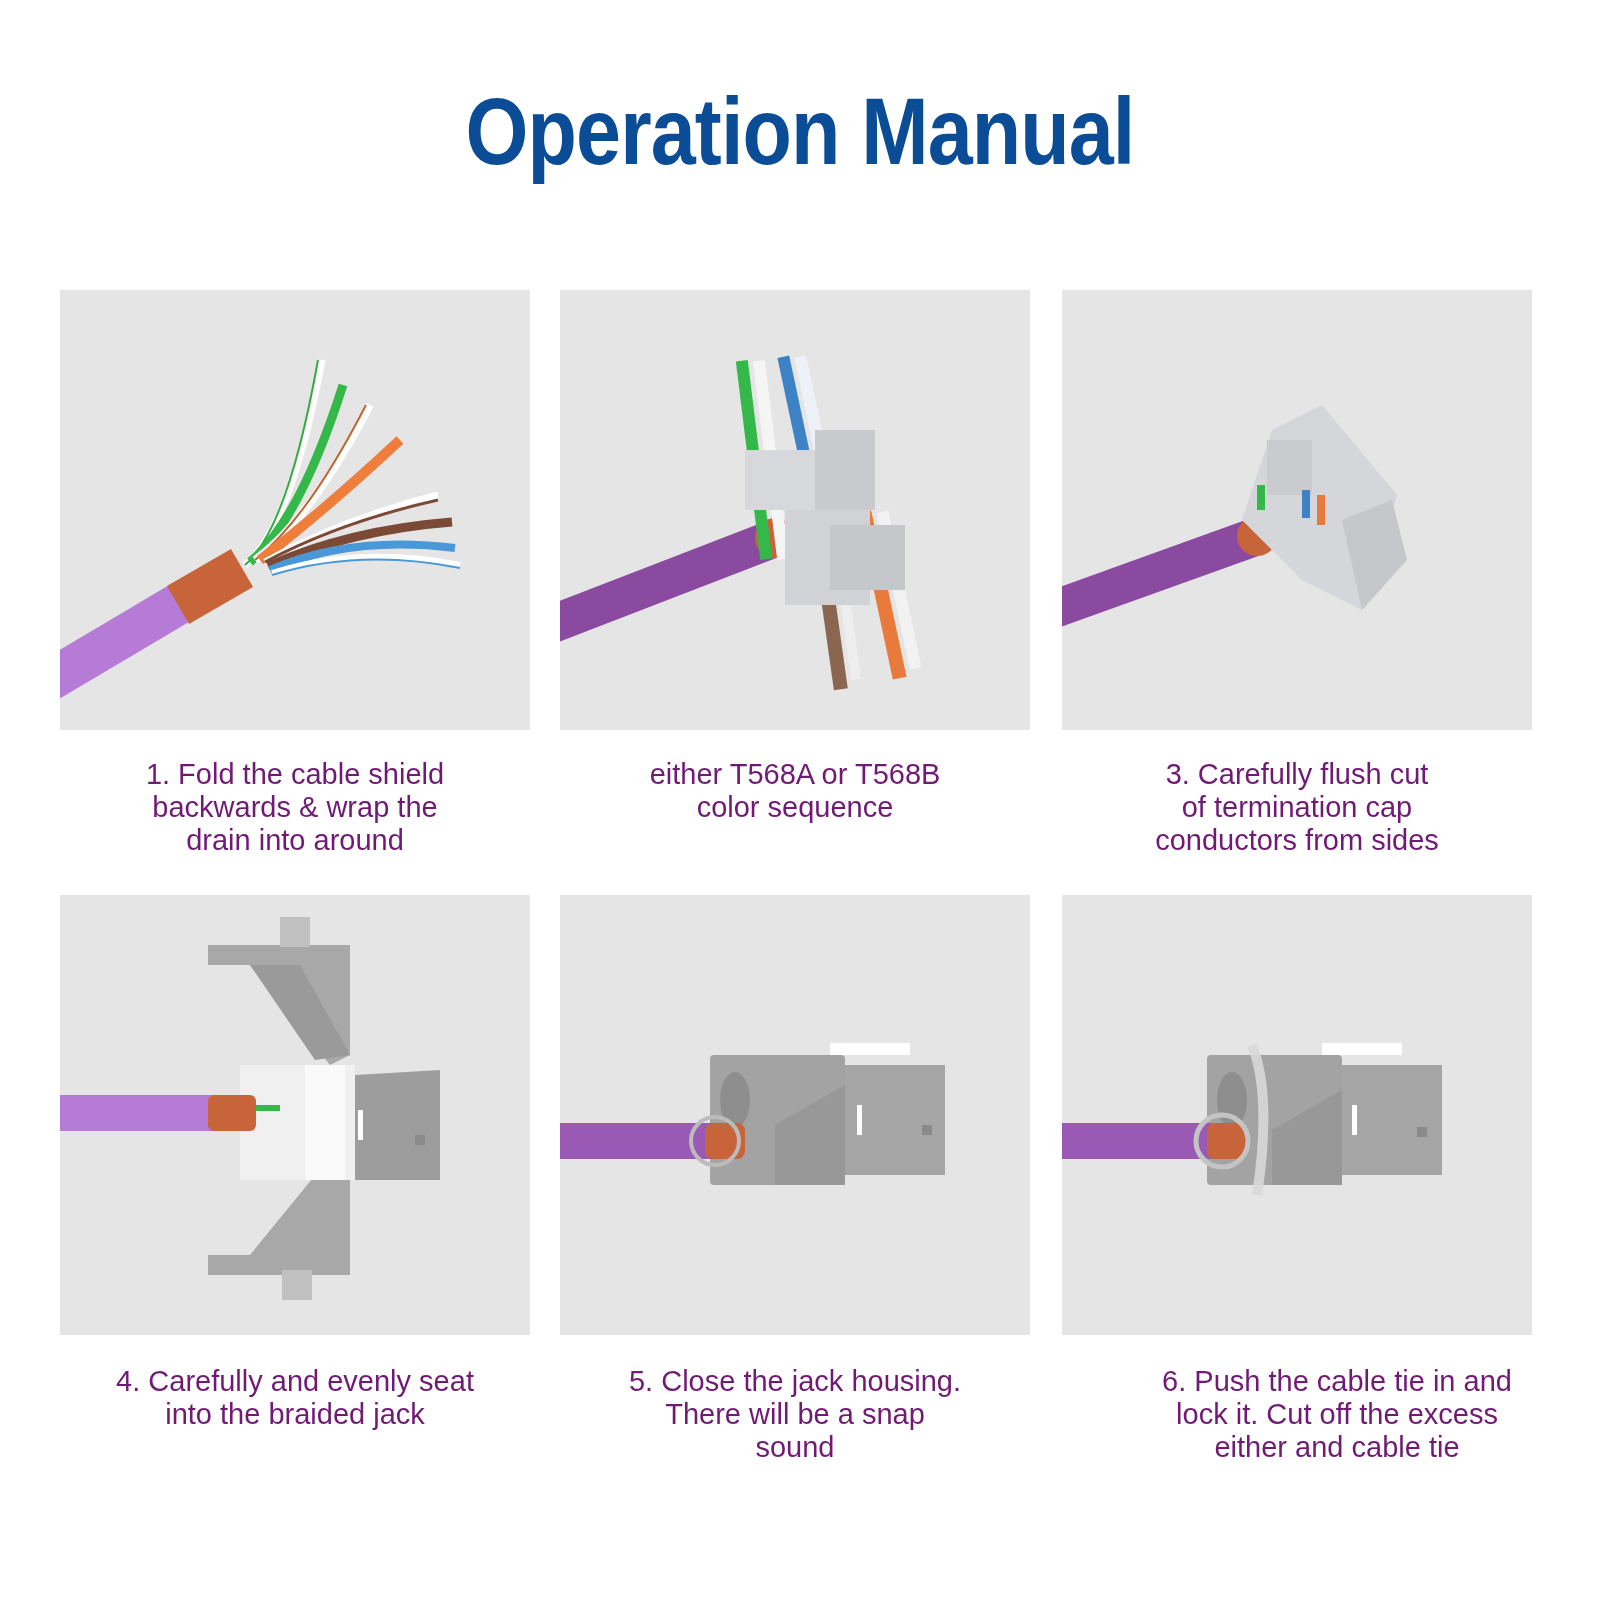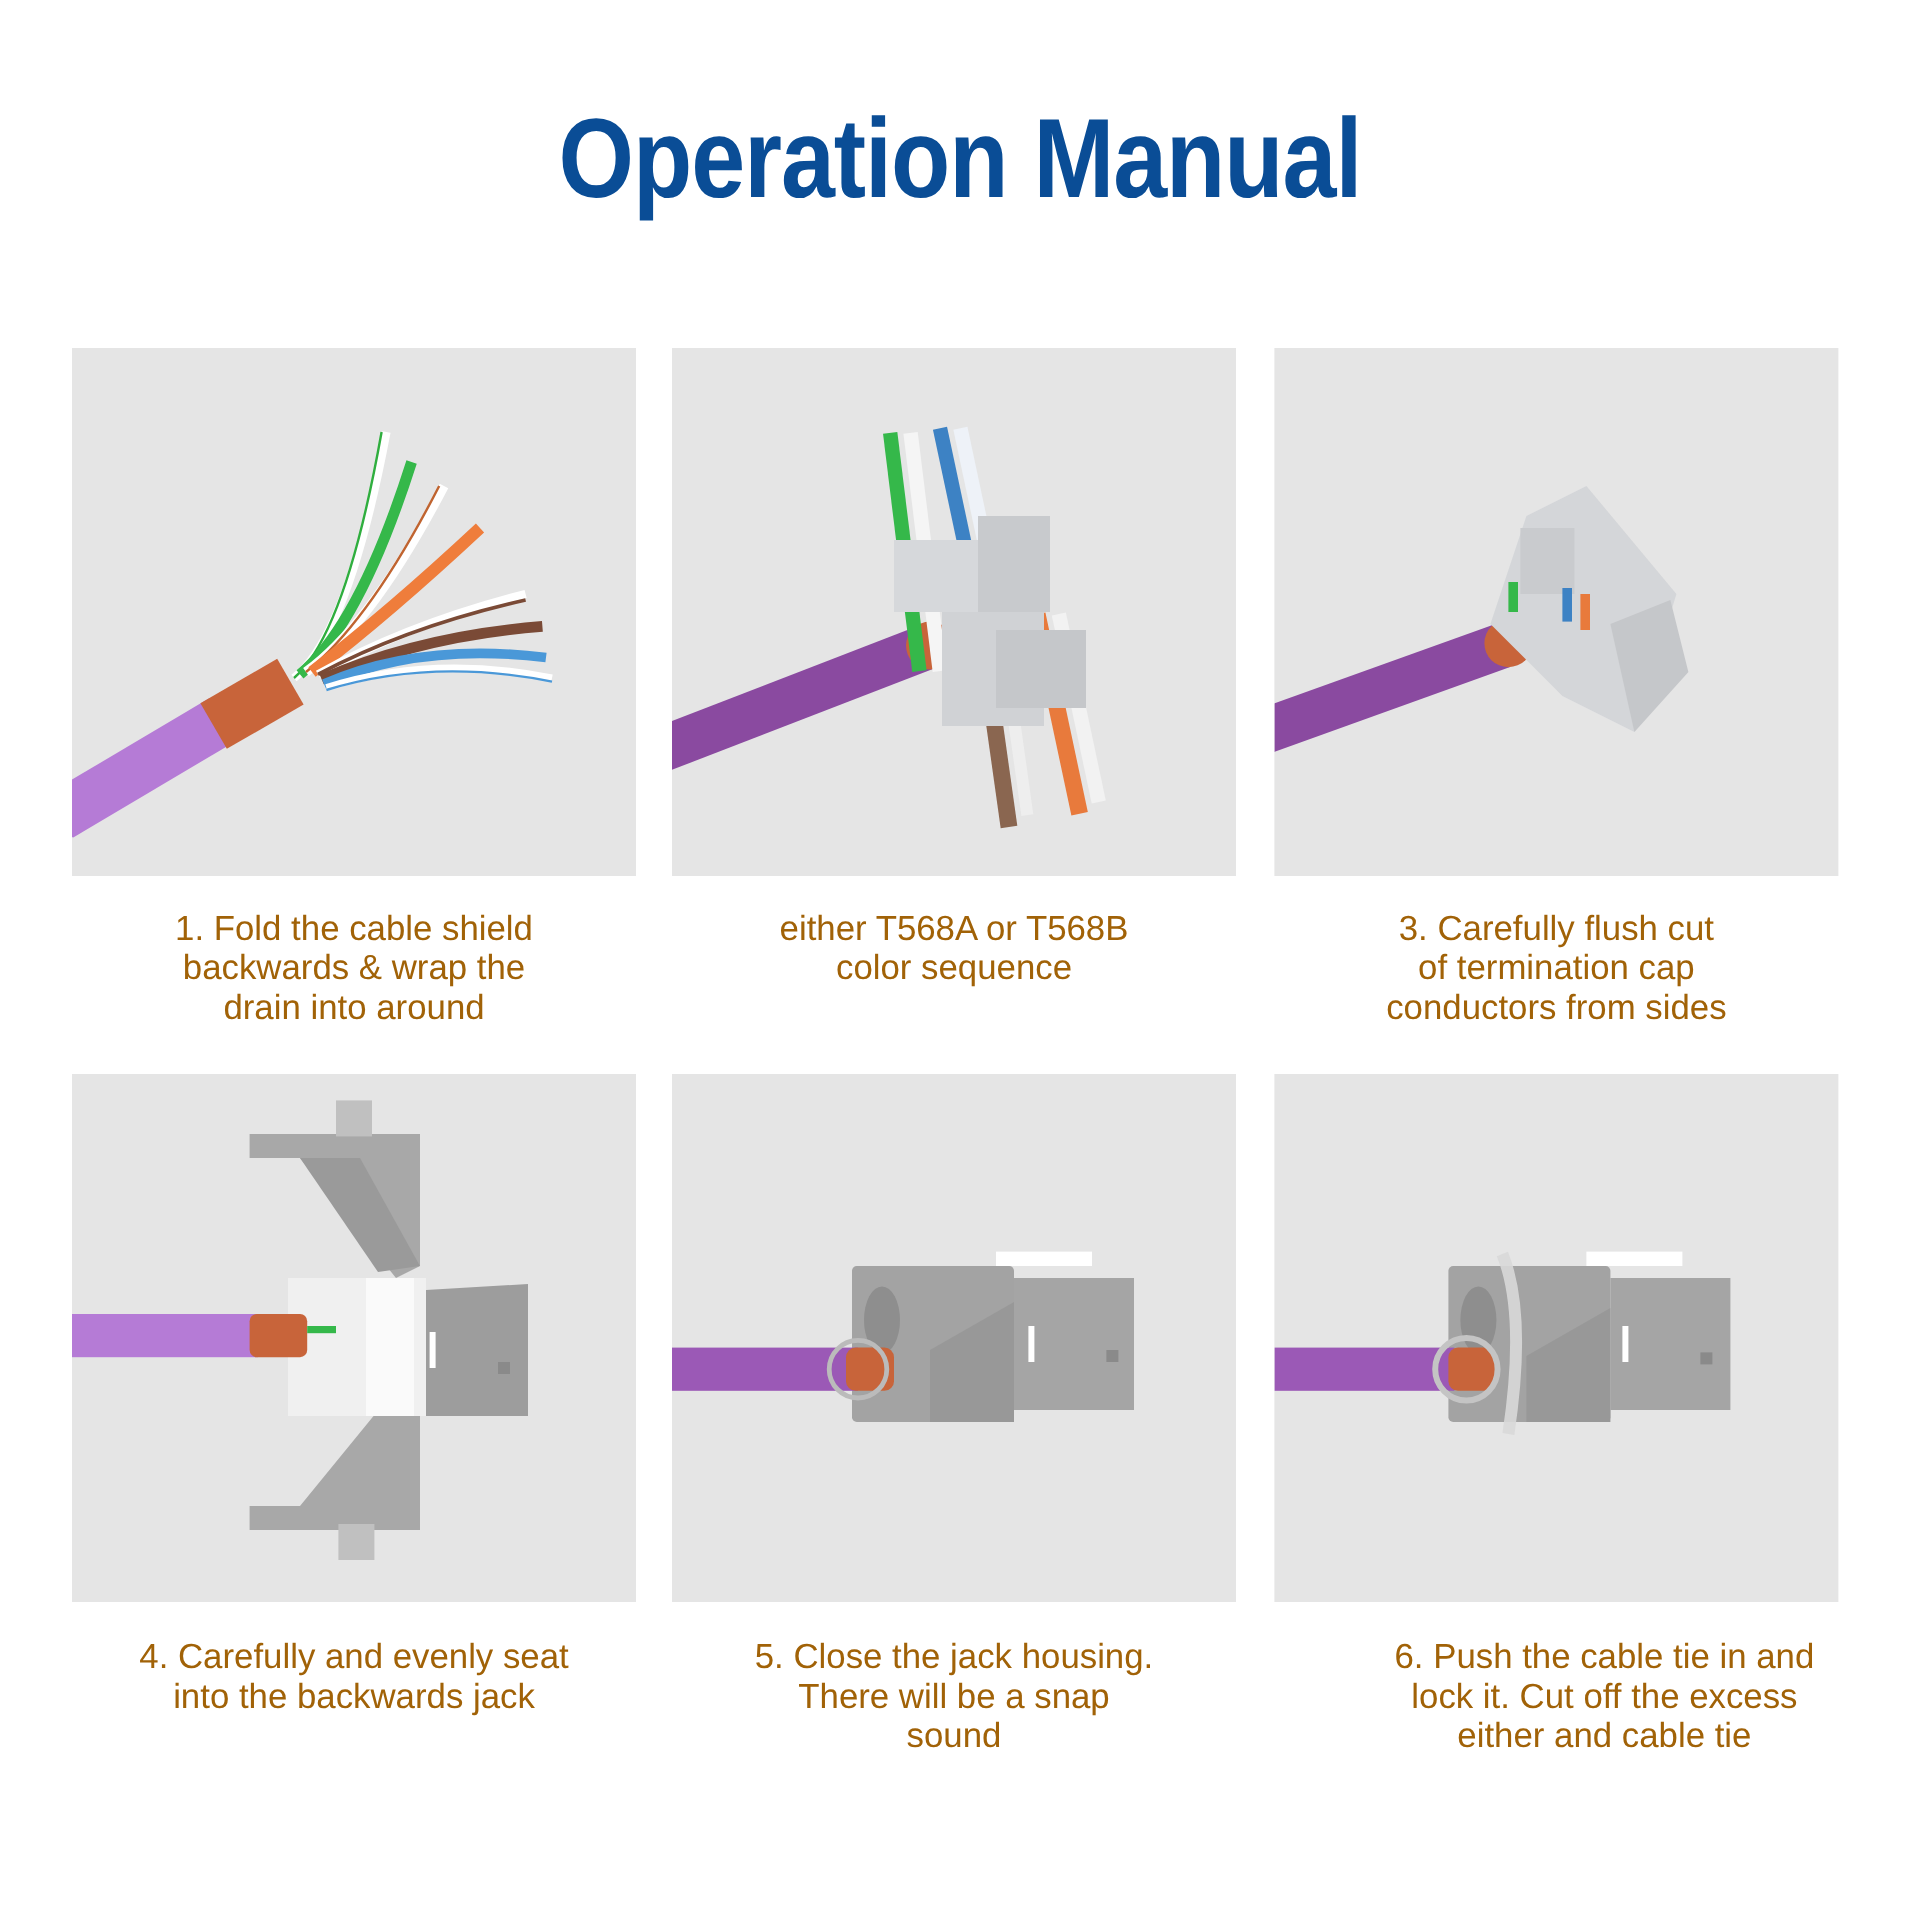--- a/index.html
+++ b/index.html
@@ -5,21 +5,21 @@
   html, body { margin:0; padding:0; background:#ffffff; }
   body { width:1600px; height:1600px; position:relative; overflow:hidden; font-family:"Liberation Sans", sans-serif; }
   .title {
     position:absolute; left:0; top:78px; width:1600px; text-align:center;
     font-family:"Liberation Sans", sans-serif; font-weight:bold; font-size:94px;
     color:#0a4d96; letter-spacing:-1px; transform:scaleX(0.86); transform-origin:center;
   }
   .panel { position:absolute; width:470px; height:440px; background:#e5e5e5; overflow:hidden; }
   .panel svg { position:absolute; left:0; top:0; width:470px; height:440px; }
   .caption {
-    position:absolute; width:470px; text-align:center; color:#a16207;
+    position:absolute; width:470px; text-align:center; color:#701a75;
     font-family:"Liberation Sans", sans-serif; font-size:29px; line-height:33px;
   }
   .caption span { display:block; }
 </style>
 </head>
 <body>
 
 <div class="title">Operation Manual</div>
 
 <div class="panel" style="left:60px; top:290px;">
@@ -99,21 +99,21 @@
     <polygon points="295,180 380,175 380,285 295,285" fill="#9d9d9d"></polygon>
     <rect x="298" y="215" width="5" height="30" fill="#ffffff"></rect>
     <rect x="355" y="240" width="10" height="10" fill="#8a8a8a"></rect>
     <rect x="-5" y="200" width="160" height="36" fill="#b57bd6"></rect>
     <rect x="148" y="200" width="48" height="36" rx="6" fill="#c8643a"></rect>
     <rect x="196" y="210" width="24" height="6" fill="#35b84a"></rect>
   </svg>
 </div>
 <div class="caption" style="left:60px; top:1365px;">
   <span>4. Carefully and evenly seat</span>
-  <span>into the backwards jack</span>
+  <span>into the braided jack</span>
 </div>
 
 <div class="panel" style="left:560px; top:895px;">
   <svg viewBox="0 0 470 440">
     <rect x="270" y="148" width="80" height="12" fill="#ffffff"></rect>
     <rect x="150" y="160" width="135" height="130" rx="4" fill="#a3a3a3"></rect>
     <polygon points="215,230 285,190 285,290 215,290" fill="#989898"></polygon>
     <rect x="285" y="170" width="100" height="110" fill="#a5a5a5"></rect>
     <rect x="297" y="210" width="5" height="30" fill="#ffffff"></rect>
     <rect x="362" y="230" width="10" height="10" fill="#8a8a8a"></rect>

